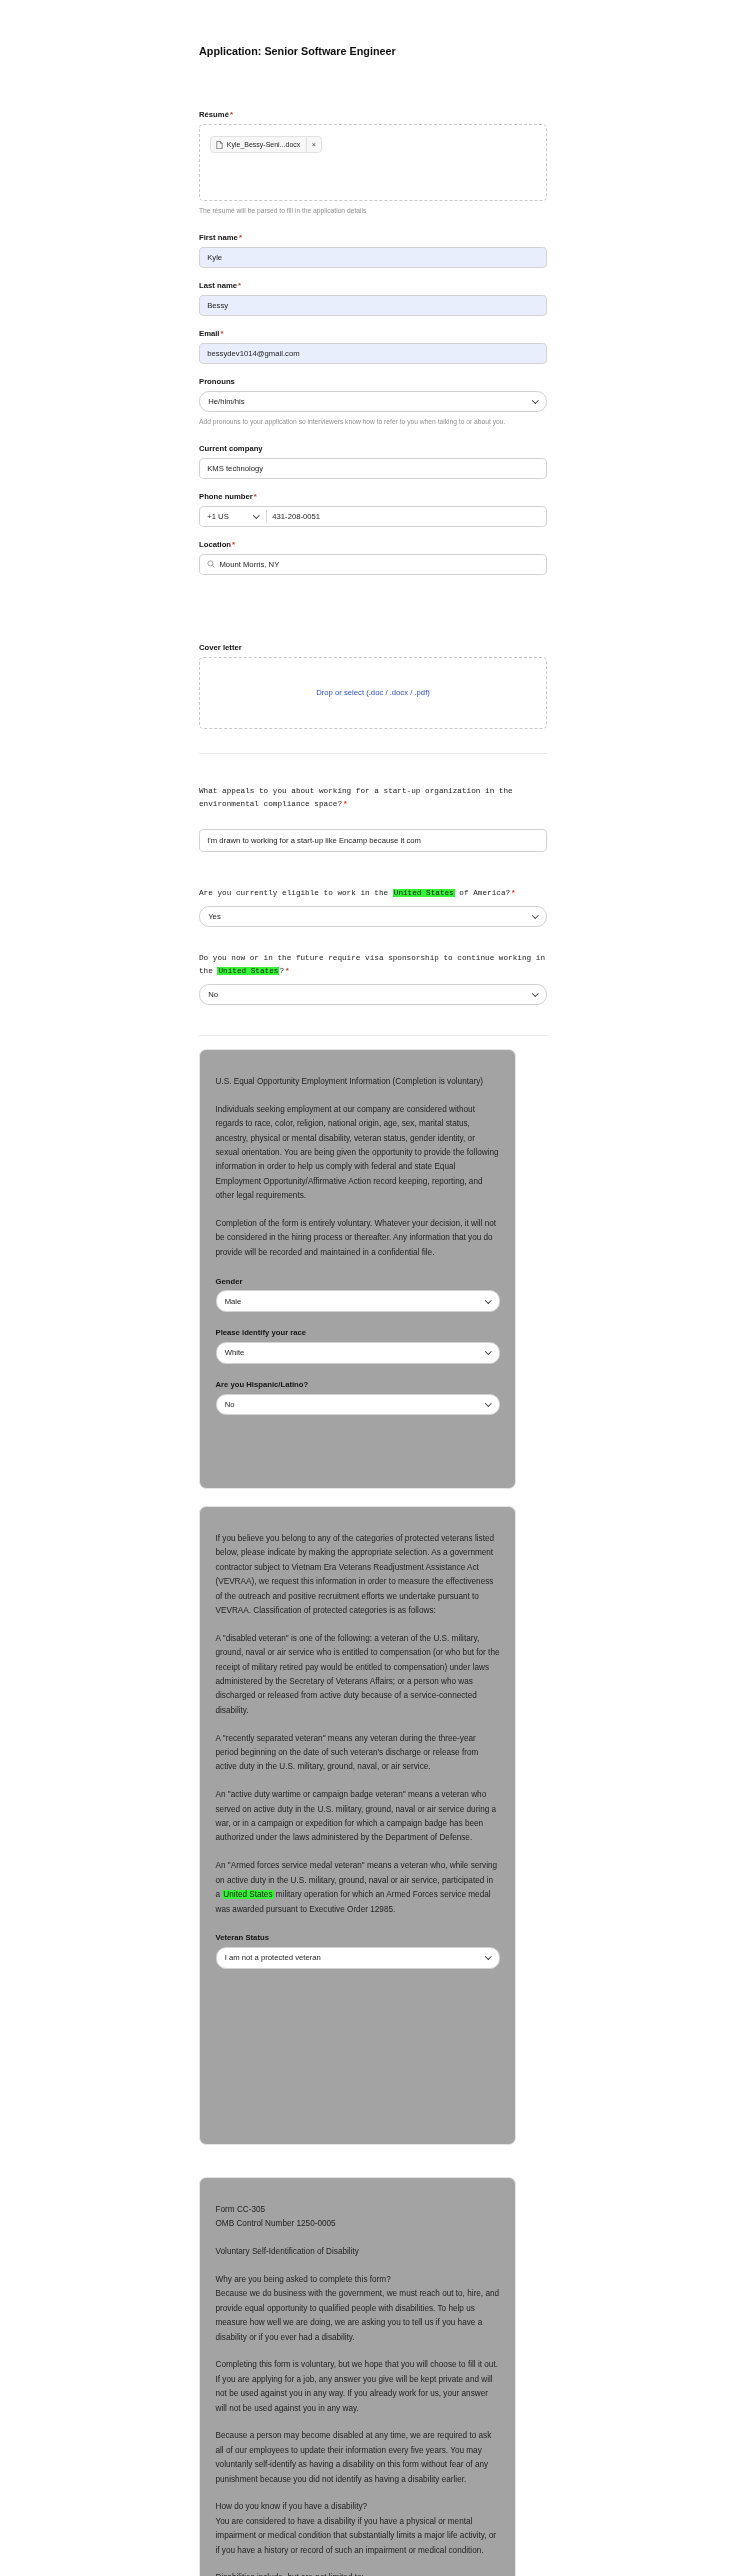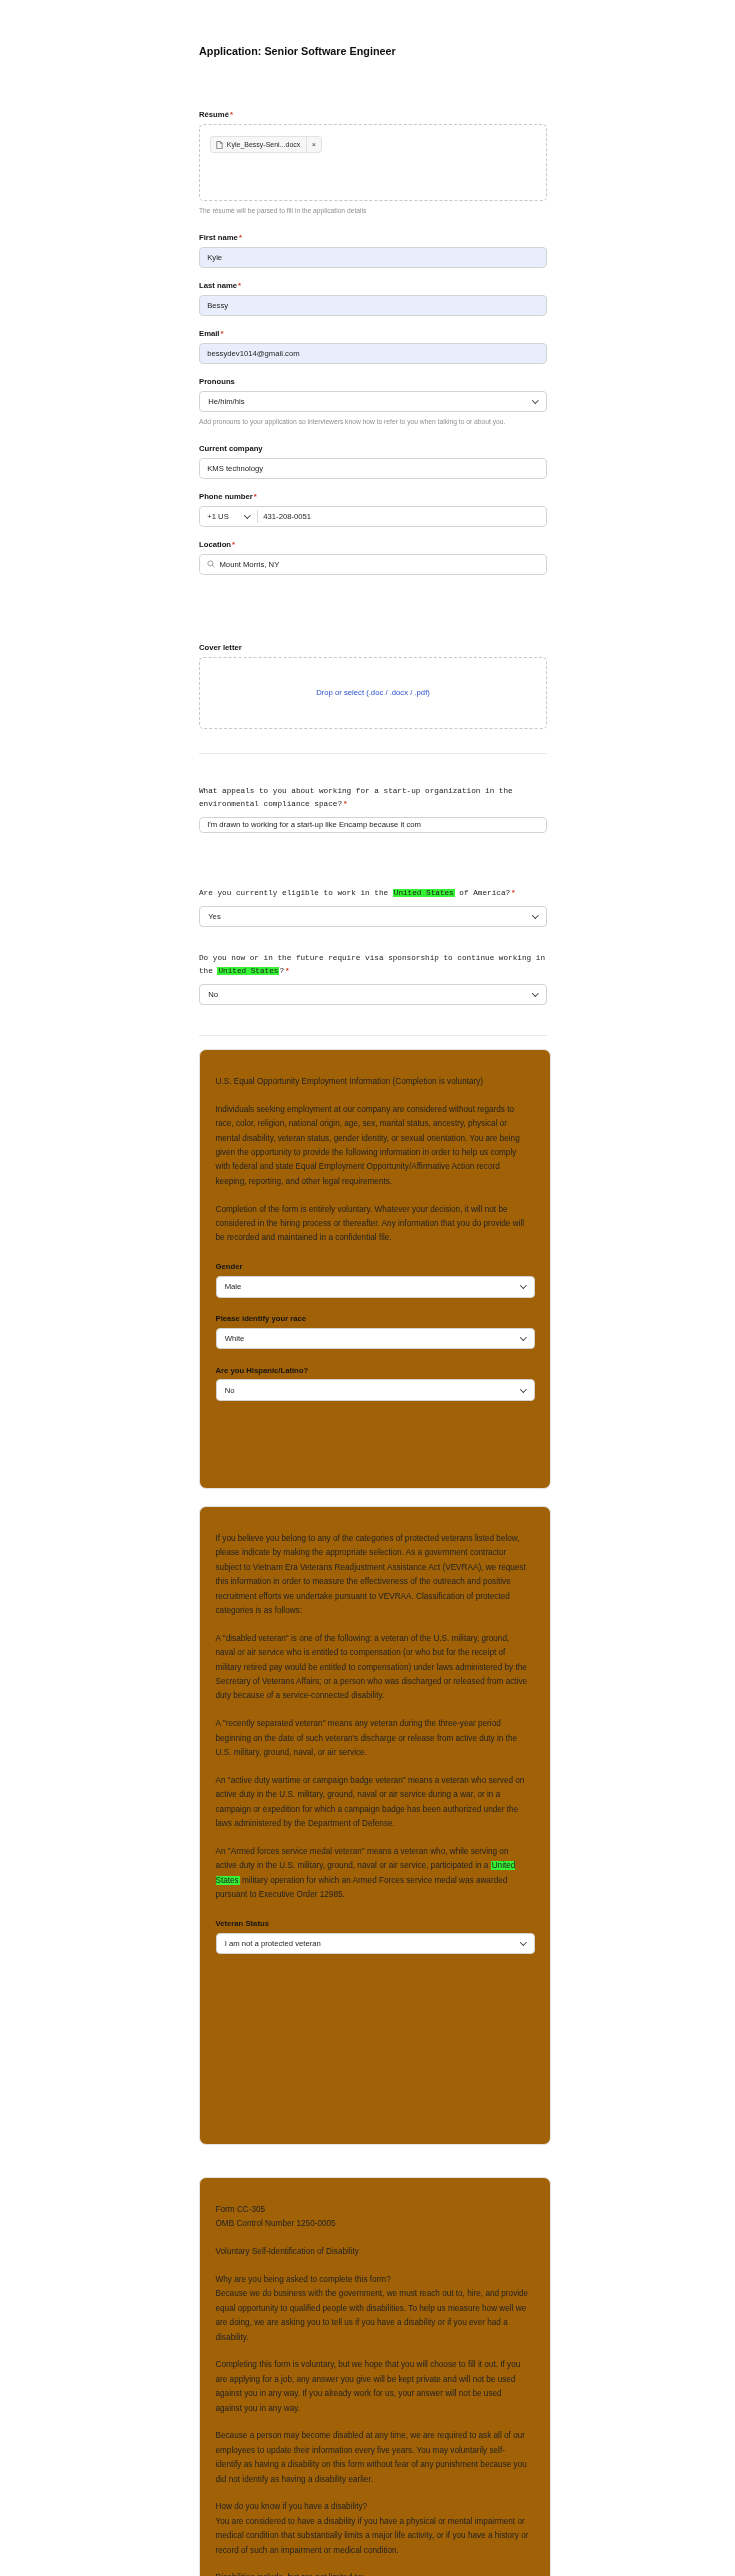--- a/index.html
+++ b/index.html
@@ -12,21 +12,21 @@
   .page-title { font-size:10.8px; font-weight:bold; color:#111; }
 
   .field-label { font-size:7.7px; font-weight:bold; color:#141414; margin-bottom:4.6px; }
   .req { color:#cf3a1e; margin-left:1px; font-weight:bold; }
 
   .text-input { width:100%; height:21.6px; border:0.5px solid #d2d2d2; border-radius:4.6px;
     font-family:"Liberation Sans", sans-serif; font-size:7.7px; color:#1d1d1d; padding:0 7.2px;
     background:#fff; outline:none; }
   .autofill { background:#e9eefc; }
 
-  .select { width:100%; height:21.6px; border:0.5px solid #d2d2d2; border-radius:4px; background:#fff;
+  .select { width:100%; height:21.6px; border:0.5px solid #d2d2d2; border-radius:10px; background:#fff;
     display:flex; align-items:center; padding:0 8.2px; font-size:7.7px; color:#1d1d1d; cursor:pointer; }
   .select .sel-val { flex:1; }
   .chev { width:4.6px; height:4.6px; border-right:0.8px solid #3c3c3c; border-bottom:0.8px solid #3c3c3c;
     transform:rotate(45deg); margin-top:-2.1px; flex:none; }
 
   .helper { font-size:6.7px; color:#909090; line-height:10.3px; margin-top:5.2px; }
 
   .dropzone { border:0.5px dashed #c8c8c8; border-radius:4.6px; width:100%; }
   .dz-resume { height:77px; display:flex; align-items:flex-start; padding:11.3px 10.3px; }
   .dz-cover { height:72px; display:flex; align-items:center; justify-content:center; }
@@ -36,29 +36,29 @@
     border:0.5px solid #e2e2e2; border-radius:3.6px; padding:0 0 0 5.2px; font-size:7px; color:#2a2a2a; }
   .file-chip .doc-ic { margin-right:3.6px; display:flex; }
   .file-chip .chip-x { border-left:0.5px solid #e0e0e0; margin-left:5.2px; padding:0 5.2px; height:100%;
     display:flex; align-items:center; font-size:7.2px; color:#3a3a3a; cursor:pointer; }
 
   .divider { position:absolute; left:199px; width:348px; border-top:0.5px solid #e9e9e9; }
 
   .q-label { font-size:7.7px; color:#1b1b1b; line-height:13px; margin-bottom:5.7px;font-family:Liberation Mono, monospace; }
   .hl { background:#35f235; padding:0 1px; }
 
-  .card { position:absolute; left:199px; width:352px; background:#a16207; border:0.5px solid #e5e5e5;
+  .card { position:absolute; left:199px; width:317px; background:#a3a3a3; border:0.5px solid #e5e5e5;
     border-radius:7.2px; padding:25px 15.5px; z-index:2; }
   .card p, .card .p { font-size:8.2px; line-height:14.4px; color:#222; max-width:314px; }
   .card .gap { height:13.4px; }
   .card .field-label { margin-top:3.1px; }
 
   .phone-wrap { display:flex; align-items:center; width:100%; height:21.6px; border:0.5px solid #d2d2d2;
     border-radius:4.6px; background:#fff; font-size:7.7px; color:#1d1d1d; }
-  .phone-country { display:flex; align-items:center; gap:16px; padding:0 7.2px; cursor:pointer; }
+  .phone-country { display:flex; align-items:center; gap:25px; padding:0 7.2px; cursor:pointer; }
   .phone-sep { width:0.5px; height:12.4px; background:#d9d9d9; margin-right:6.2px; }
 
   .loc-wrap { display:flex; align-items:center; gap:4.6px; width:100%; height:21.6px; border:0.5px solid #d2d2d2;
     border-radius:4.6px; background:#fff; padding:0 6.7px; font-size:7.7px; color:#1d1d1d; }
 </style>
 </head>
 <body>
 
 <div class="page">
 
@@ -139,21 +139,21 @@
     <div class="field-label">Cover letter</div>
     <div class="dropzone dz-cover">
       <span class="dz-link">Drop or select (.doc / .docx / .pdf)</span>
     </div>
   </div>
 
   <div class="divider" style="top:753px;"></div>
 
   <div class="abs" style="top:785px;">
     <div class="q-label"><span>What appeals to you about working for a start-up organization in the environmental compliance space?</span><span class="req">*</span></div>
-    <input class="text-input" style="height: 16px;" readonly="" value="I'm drawn to working for a start-up like Encamp because it com">
+    <input class="text-input" style="height: 23px; margin-top: 12px;" readonly="" value="I'm drawn to working for a start-up like Encamp because it com">
   </div>
 
   <div class="abs" style="top:887px;">
     <div class="q-label"><span>Are you currently eligible to work in the </span><span class="hl">United States</span><span> of America?</span><span class="req">*</span></div>
     <div class="select">
       <span class="sel-val">Yes</span>
       <span class="chev"></span>
     </div>
   </div>
 

